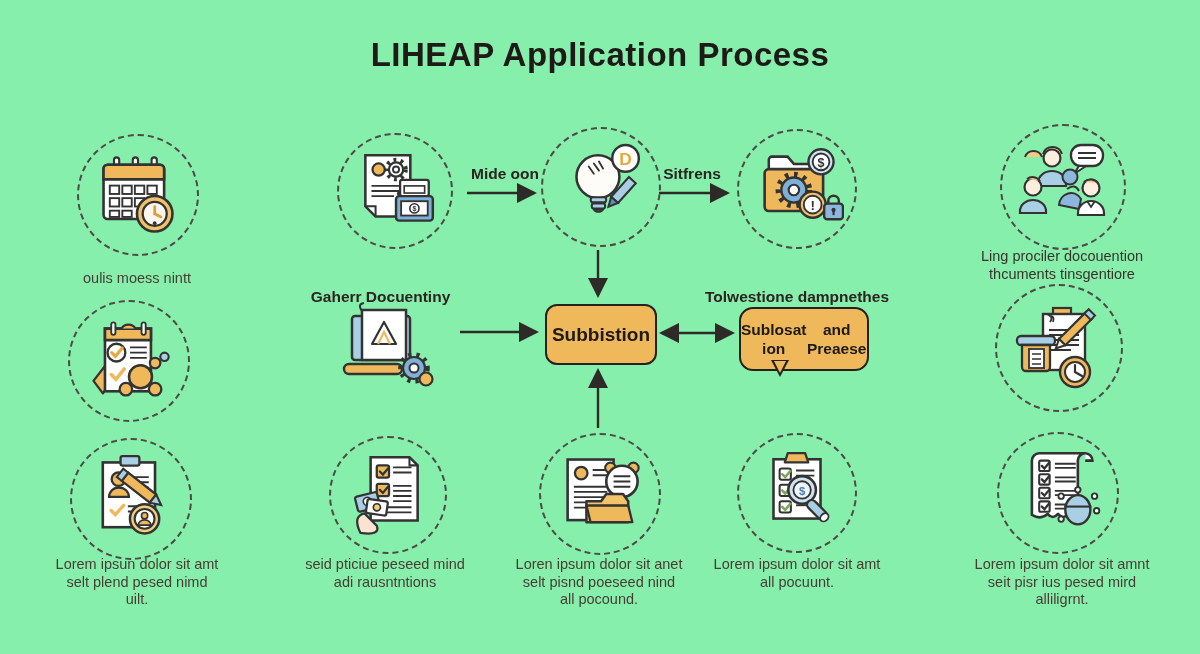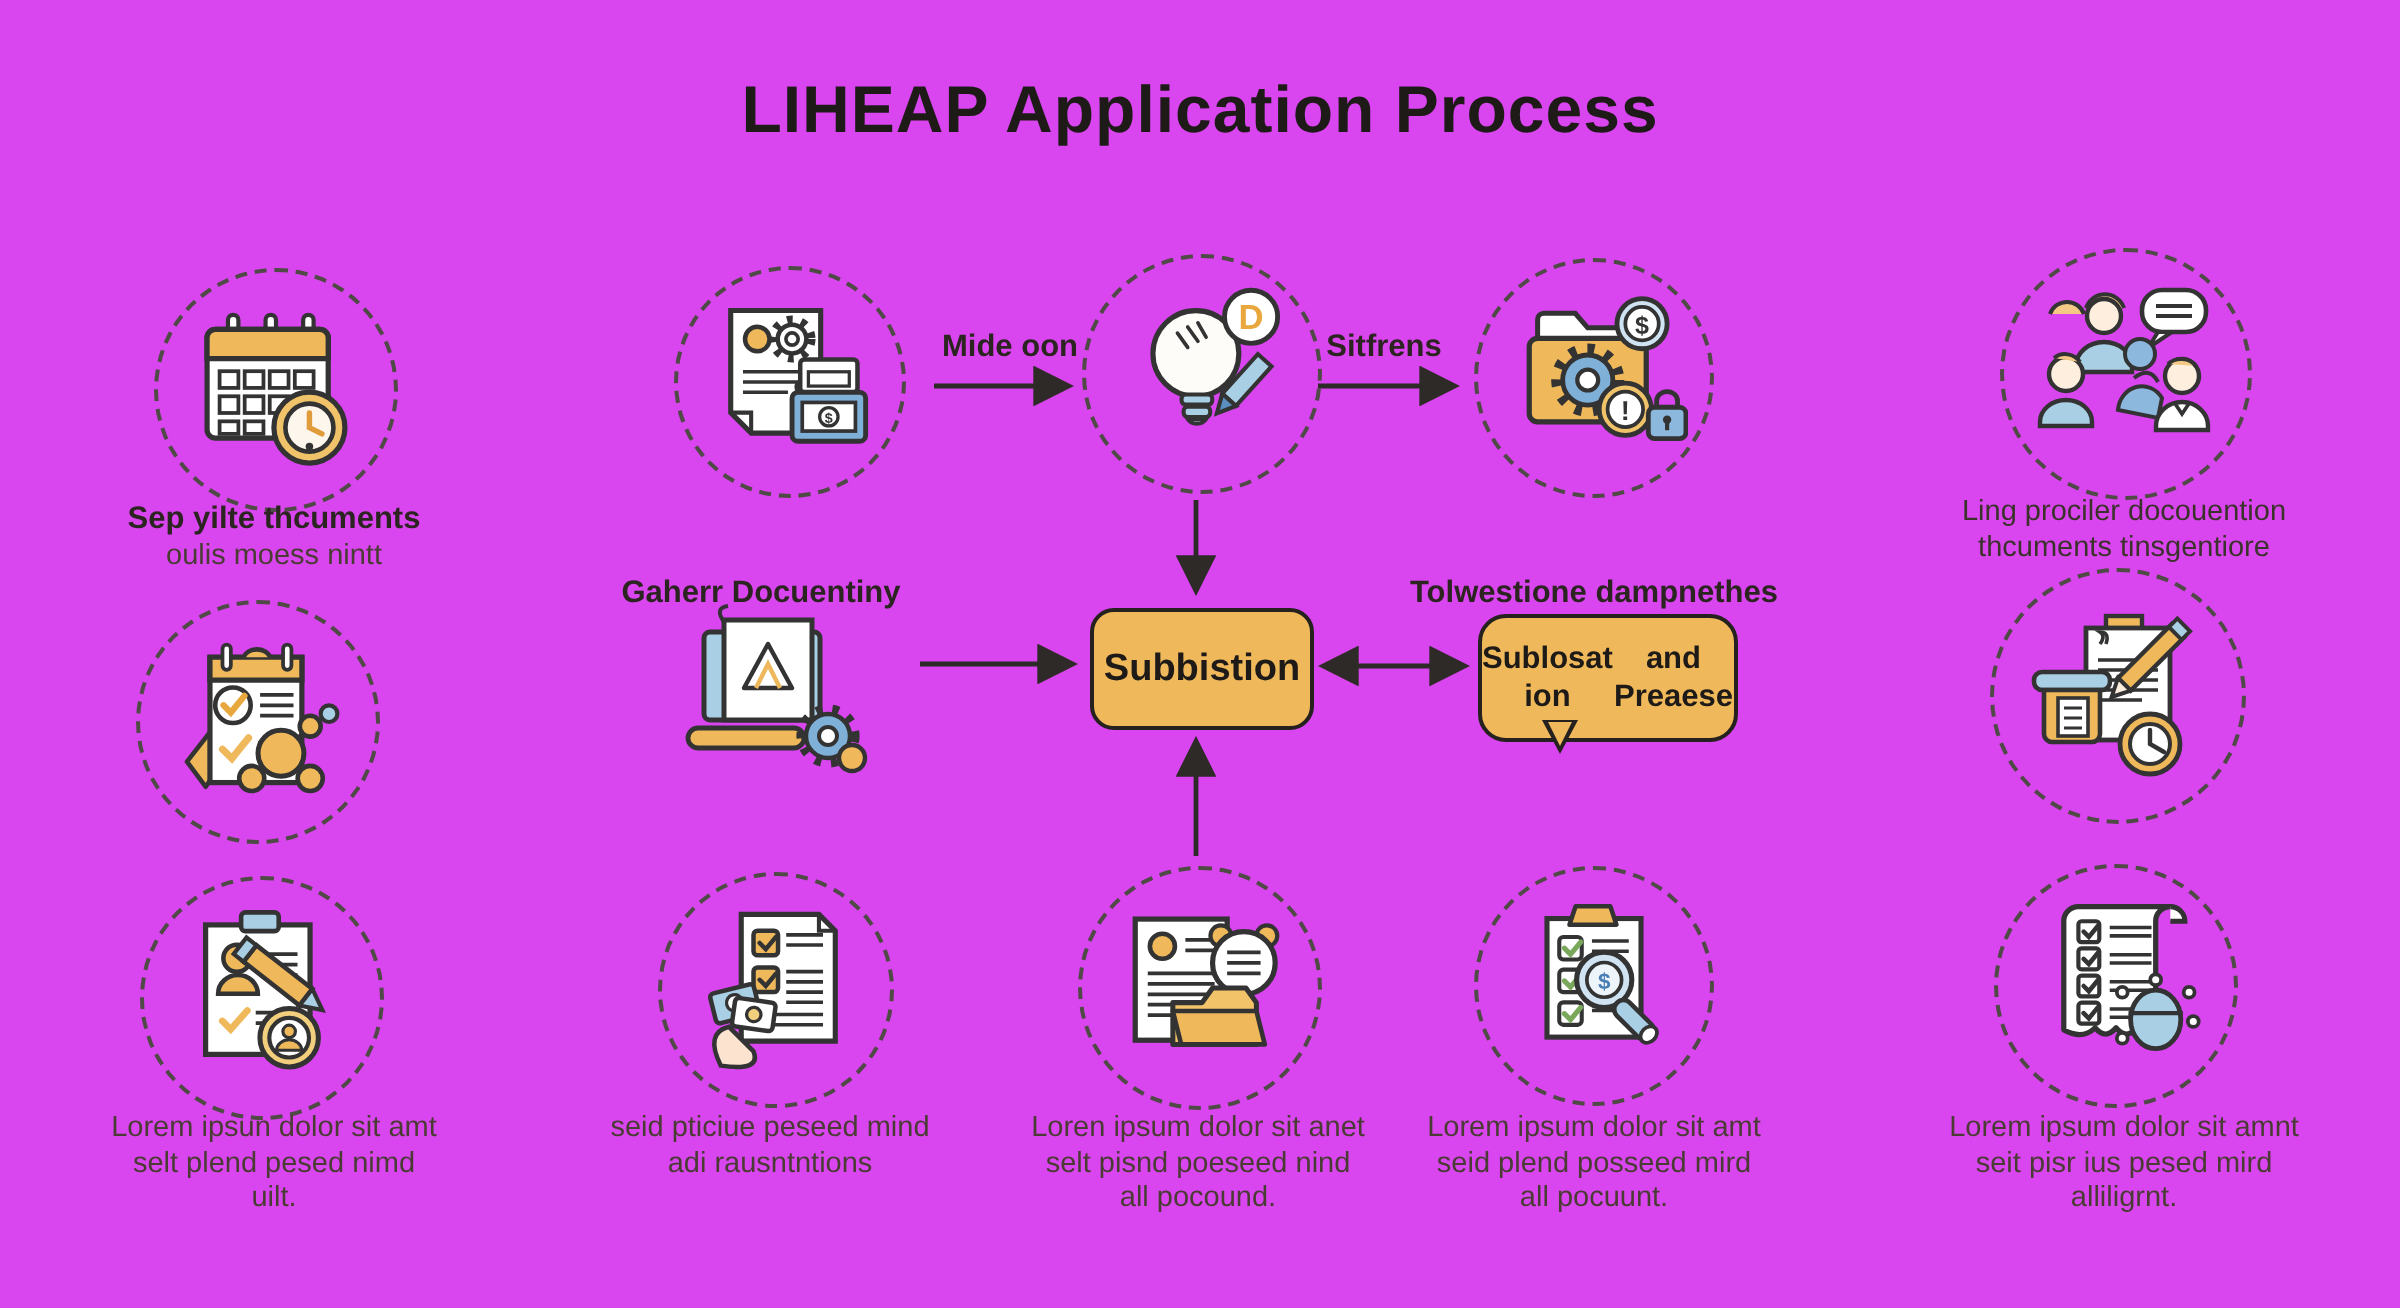--- a/index.html
+++ b/index.html
@@ -1,18 +1,18 @@
 <!DOCTYPE html>
 <html><head>
 <meta charset="utf-8">
 <style>
   html,body{margin:0;padding:0;}
   .canvas{
     position:relative;width:1200px;height:654px;overflow:hidden;
-    background:#d946ef;
+    background:#86efac;
     font-family:"Liberation Sans", sans-serif;
     color:#2a2422;
   }
   .title{
     position:absolute;top:36px;left:0;width:100%;text-align:center;
     font-size:33px;font-weight:bold;color:#1d1a18;letter-spacing:.5px;
   }
   .circ{
     position:absolute;border:2px dashed #4f4a45;border-radius:50%;
     display:flex;align-items:center;justify-content:center;
@@ -87,21 +87,20 @@
           <rect x="42" y="48" width="9" height="8"></rect>
         <rect x="18" y="60" width="9" height="6"></rect>
           <rect x="30" y="60" width="9" height="6"></rect>
       </g>
       <circle cx="61" cy="63" r="17" fill="#f0c36a" stroke="#333" stroke-width="2.5"></circle>
       <circle cx="61" cy="63" r="11.5" fill="#fdf6ec" stroke="#333" stroke-width="2.2"></circle>
       <path d="M61 56 v7 l6 3" fill="none" stroke="#e09b3a" stroke-width="2.6" stroke-linecap="round"></path>
       <circle cx="61" cy="72" r="1.8" fill="#333"></circle>
     </svg>
   </div>
-  <div class="lbl" style="left:17px;top:251px;width:240px;">Sep yilte thcuments</div>
   <div class="cap" style="left:17px;top:270px;width:240px;">oulis moess nintt</div>
 
   <div class="circ" style="left:68px;top:300px;width:118px;height:118px;">
     <svg width="94" height="94" viewBox="0 0 90 90">
       <path d="M11 64 L25 46 L32 58 L20 76 Z" fill="#efb95b" stroke="#333" stroke-width="2.2" stroke-linejoin="round"></path>
       <rect x="22" y="14" width="44" height="60" fill="#fff" stroke="#333" stroke-width="2.5"></rect>
       <path d="M22 14 h44 v11 h-44 z" fill="#efb95b" stroke="#333" stroke-width="2.5"></path>
       <path d="M38 14 a7 6 0 0 1 13 0" fill="#efb95b" stroke="#333" stroke-width="2.2"></path>
       <rect x="28" y="8" width="4" height="12" rx="2" fill="#fff" stroke="#333" stroke-width="1.8"></rect>
       <rect x="57" y="8" width="4" height="12" rx="2" fill="#fff" stroke="#333" stroke-width="1.8"></rect>
@@ -288,21 +287,20 @@
       <circle cx="50" cy="42" r="8.5" fill="#eef5fa" stroke="#333" stroke-width="1.8"></circle>
       <text x="50" y="46.5" text-anchor="middle" font-size="11" font-weight="bold" fill="#4a7fb5">$</text>
       <g transform="rotate(-45 64 61)">
         <rect x="59.5" y="50" width="9" height="24" rx="4.5" fill="#a9cfe5" stroke="#333" stroke-width="2.2"></rect>
         <ellipse cx="64" cy="72" rx="4.5" ry="3.5" fill="#fff" stroke="#333" stroke-width="1.8"></ellipse>
       </g>
     </svg>
   </div>
   <div class="cap" style="left:677px;top:556px;width:240px;">
     <span class="ln">Lorem ipsum dolor sit amt</span>
-    <span class="ln">seid plend posseed mird</span>
     <span class="ln">all pocuunt.</span>
   </div>
 
   <div class="circ" style="left:1000px;top:124px;width:122px;height:122px;">
     <svg width="100" height="92" viewBox="0 0 100 92">
       <rect x="58" y="4" width="32" height="21" rx="10" fill="#fff" stroke="#333" stroke-width="2.3"></rect>
       <path d="M66 25 l-5 8 l12 -8 z" fill="#fff" stroke="#333" stroke-width="2"></path>
       <path d="M65 12 h18 M65 17 h18" stroke="#333" stroke-width="2"></path>
       <path d="M30 13 a10 10 0 0 1 19 0" fill="#f3c985" stroke="#333" stroke-width="2"></path>
       <circle cx="39" cy="17" r="8.5" fill="#fdeede" stroke="#333" stroke-width="2.2"></circle>

